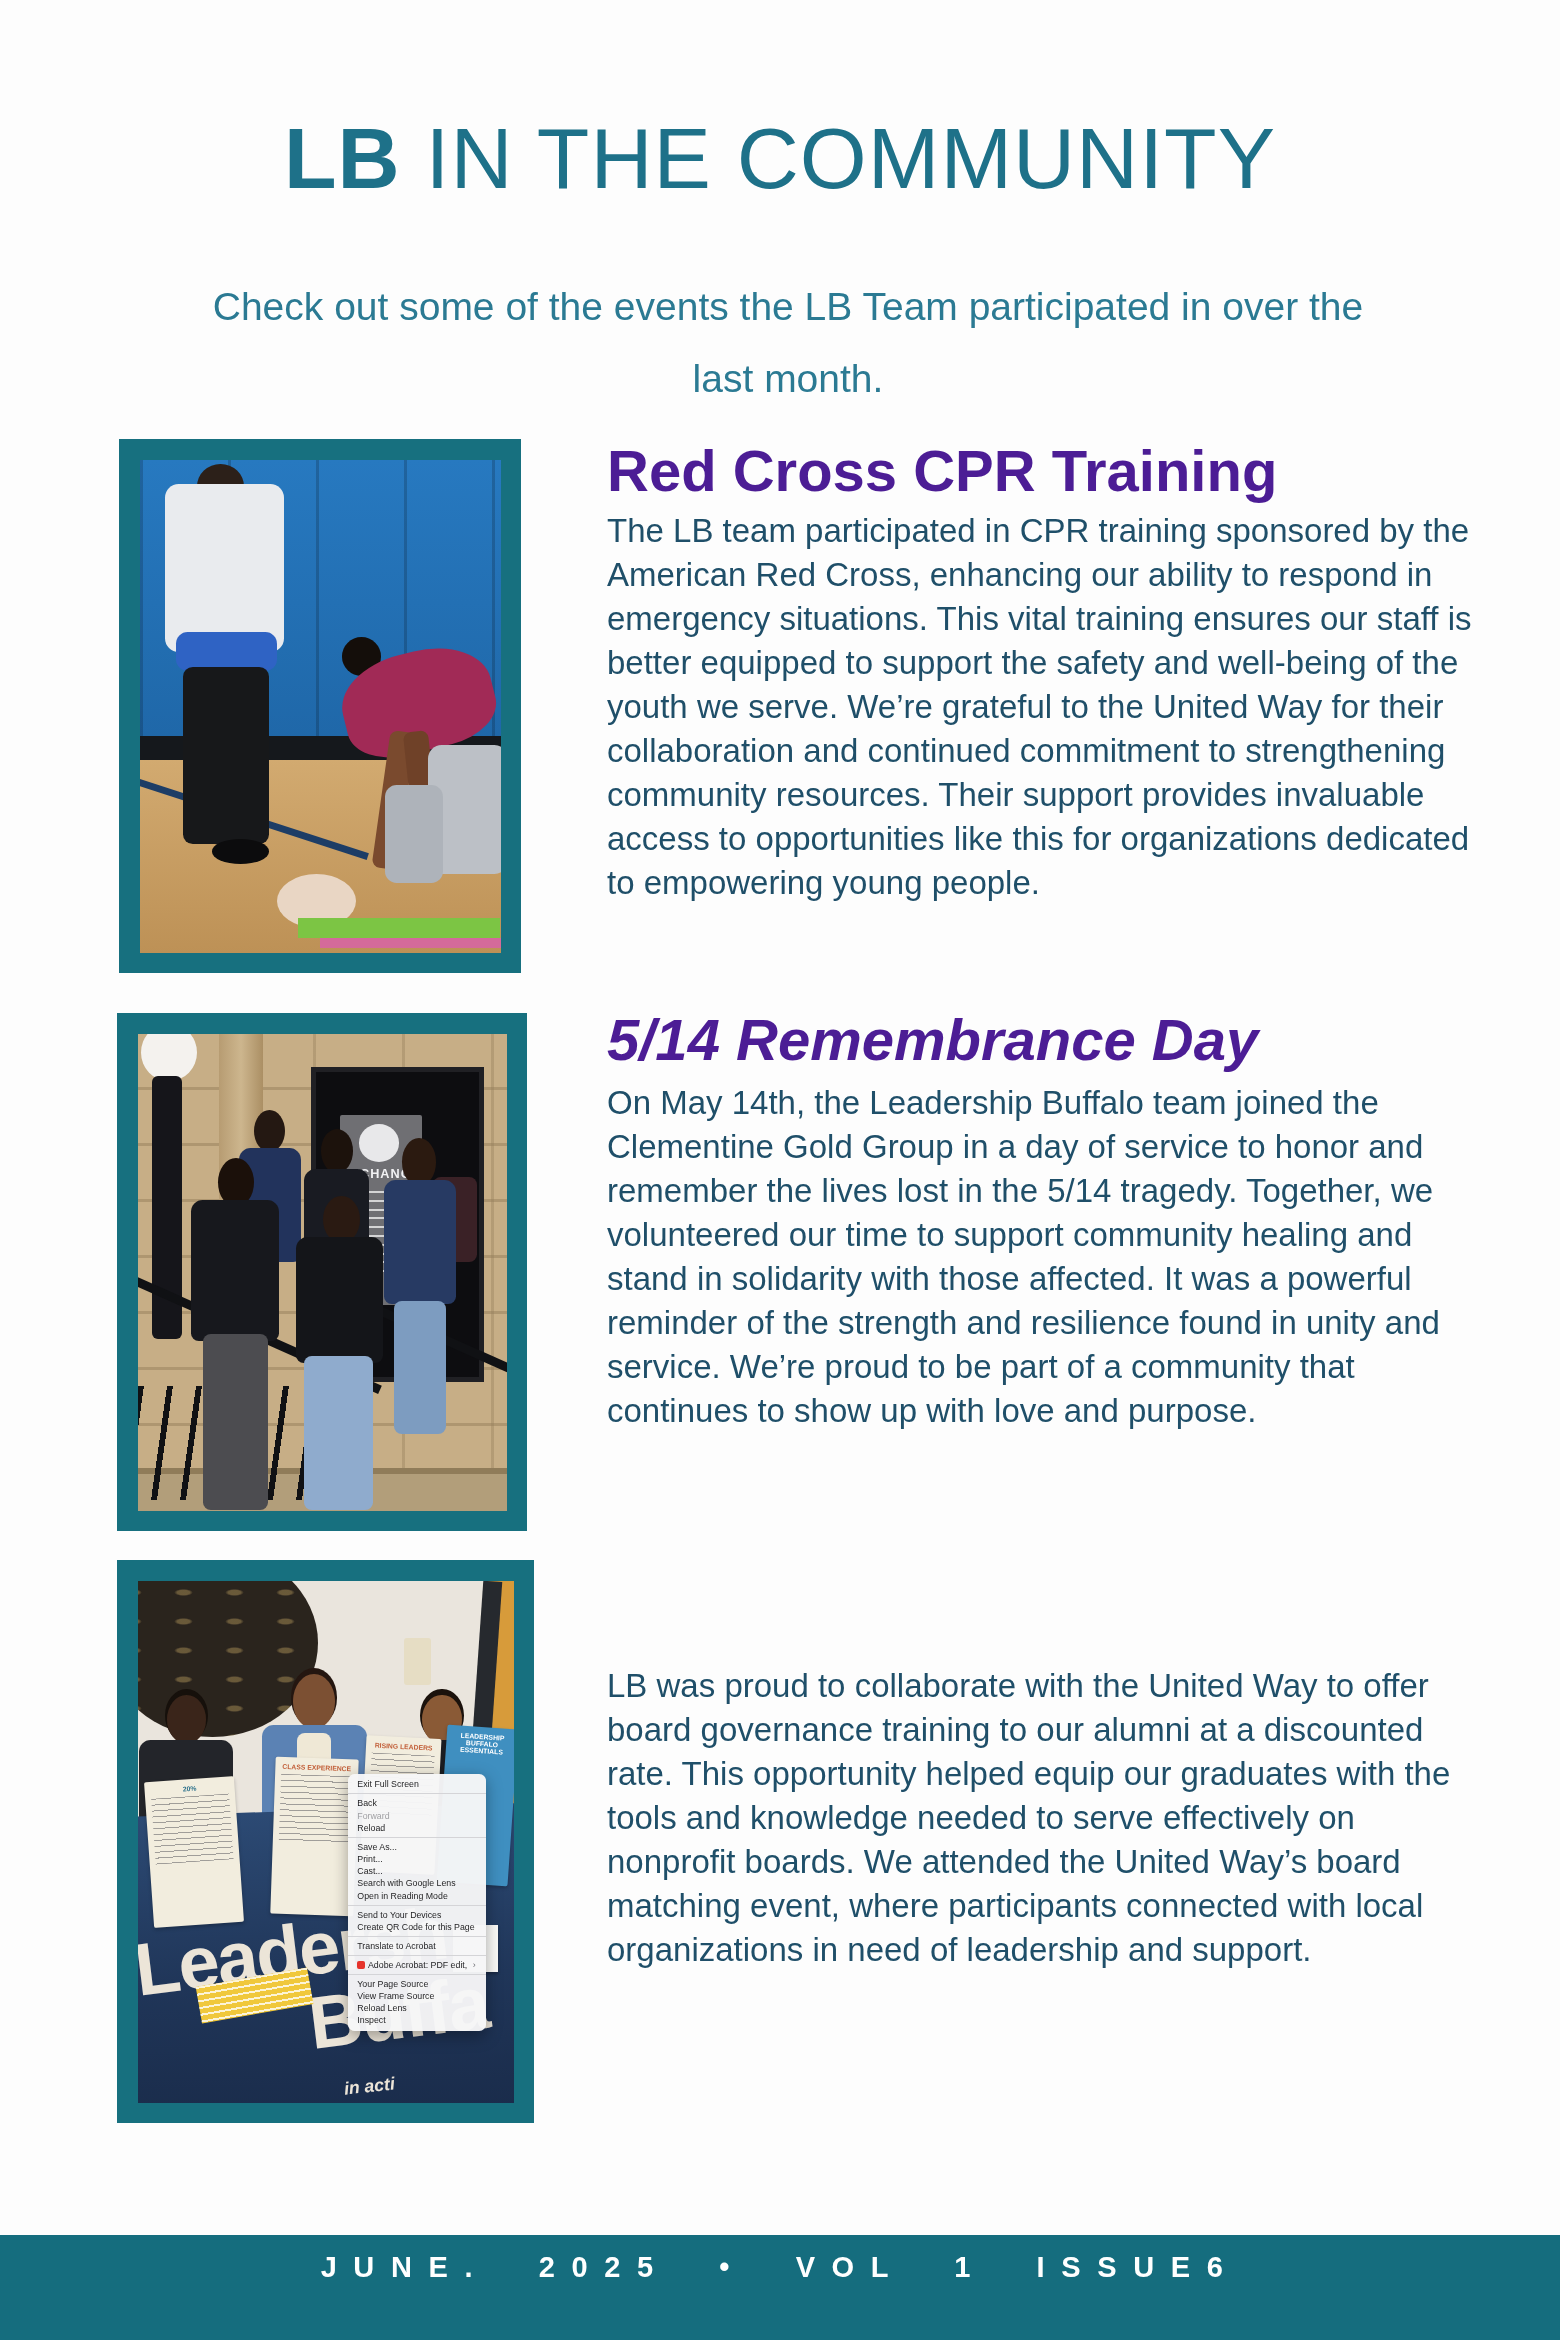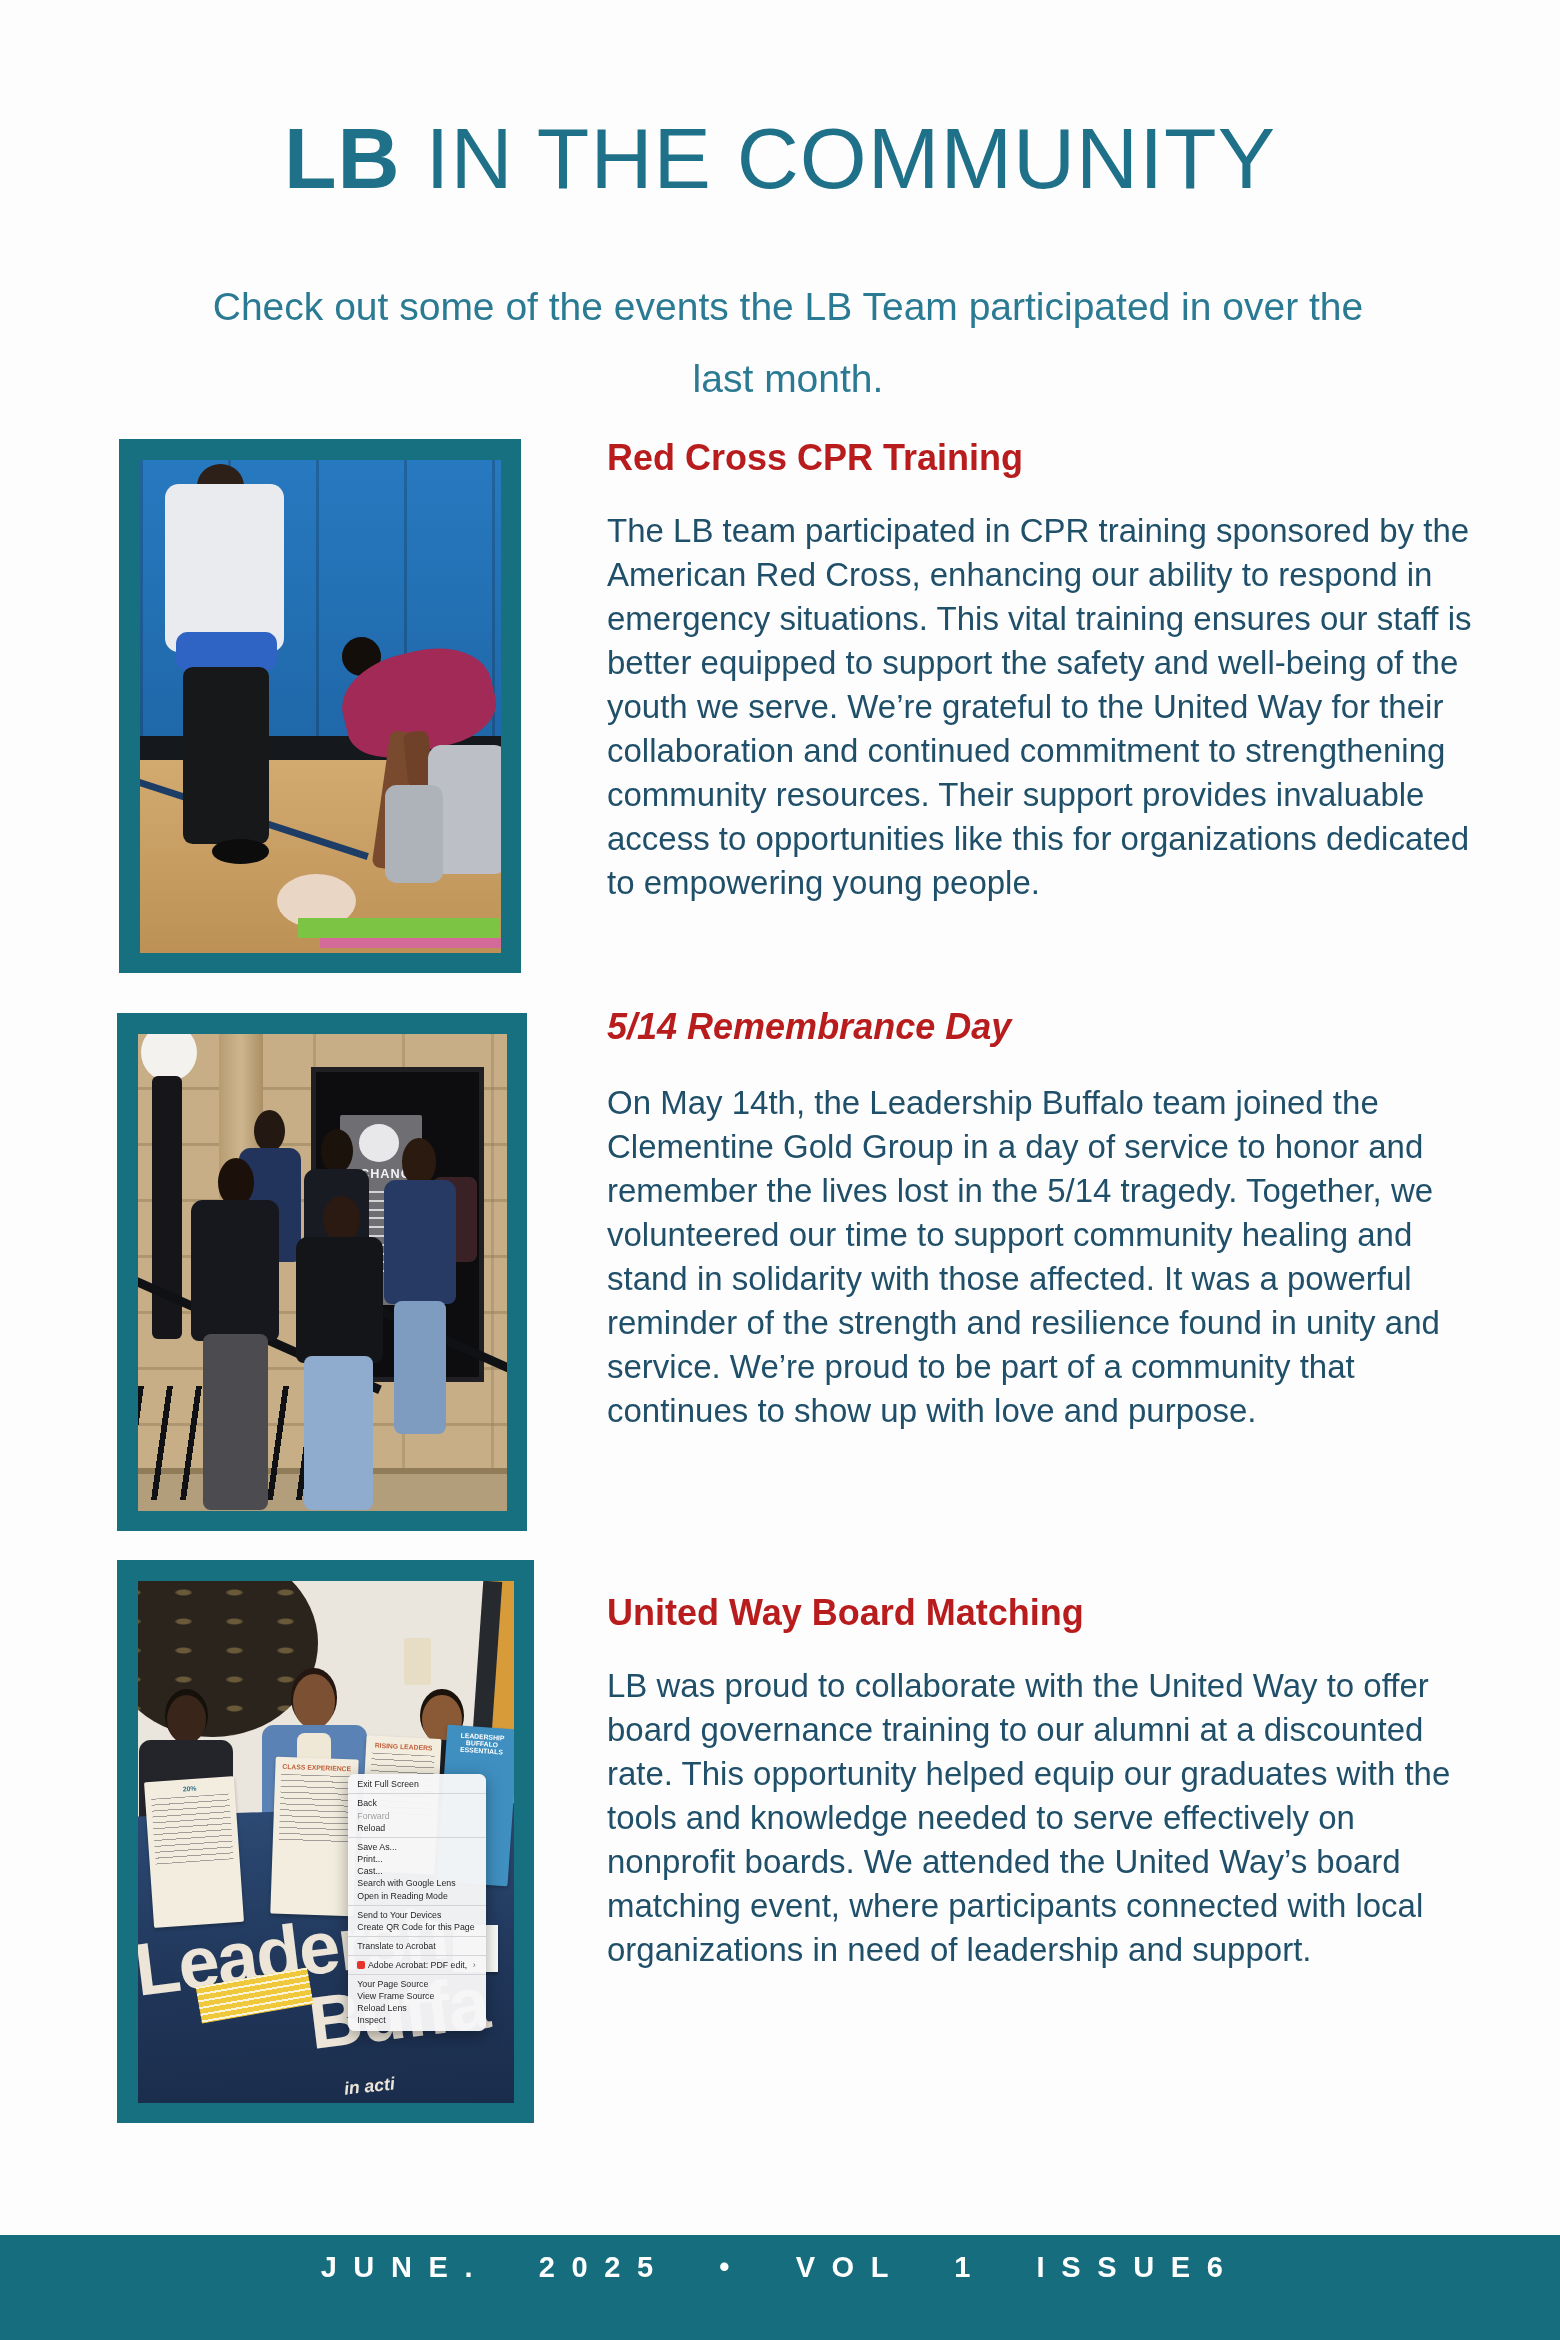--- a/index.html
+++ b/index.html
@@ -17,21 +17,21 @@
   .subtitle{
     position:absolute;top:271px;left:8px;width:100%;text-align:center;
     font-size:39px;line-height:72px;color:#2b7a93;
   }
   .subtitle span{display:block;}
   
   .photo-frame{position:absolute;background:#17707f;box-sizing:border-box;padding:20.5px;}
   .photo-inner{position:relative;width:100%;height:100%;overflow:hidden;background:#d8d4cc;}
   .abs{position:absolute;}
   
-  .sec-head{position:absolute;font-size:36px;font-weight:700;color:#b91c1c;letter-spacing:0;}
+  .sec-head{position:absolute;font-size:58px;font-weight:700;color:#4c1d95;letter-spacing:0;}
   .sec-body{position:absolute;width:878px;font-size:33px;line-height:44px;color:#1f4f69;}
   
   .footer{
     position:absolute;left:0;top:2235px;width:100%;height:105px;background:#156d7e;
   }
   .footer .ftext{
     margin-top:15.6px;text-align:center;color:#ffffff;font-size:29px;font-weight:700;
     letter-spacing:16.6px;word-spacing:25px;white-space:nowrap;
   }
   
@@ -275,21 +275,20 @@
           <span class="arrow">›</span>
         </div>
         <div class="sep"></div>
         <div class="mi">Your Page Source</div>
         <div class="mi">View Frame Source</div>
         <div class="mi">Reload Lens</div>
         <div class="mi">Inspect</div>
       </div>
     </div>
   </div>
-  <div class="sec-head" style="left:607px;top:1592px;">United Way Board Matching</div>
   <div class="sec-body" style="left:607px;top:1664px;">LB was proud to collaborate with the United Way to offer board governance training to our alumni at a discounted rate. This opportunity helped equip our graduates with the tools and knowledge needed to serve effectively on nonprofit boards. We attended the United Way’s board matching event, where participants connected with local organizations in need of leadership and support.</div>
 
   <div class="footer">
     <div class="ftext">JUNE. 2025 • VOL 1 ISSUE6</div>
   </div>
 
 </div>
 
 
 </body></html>

